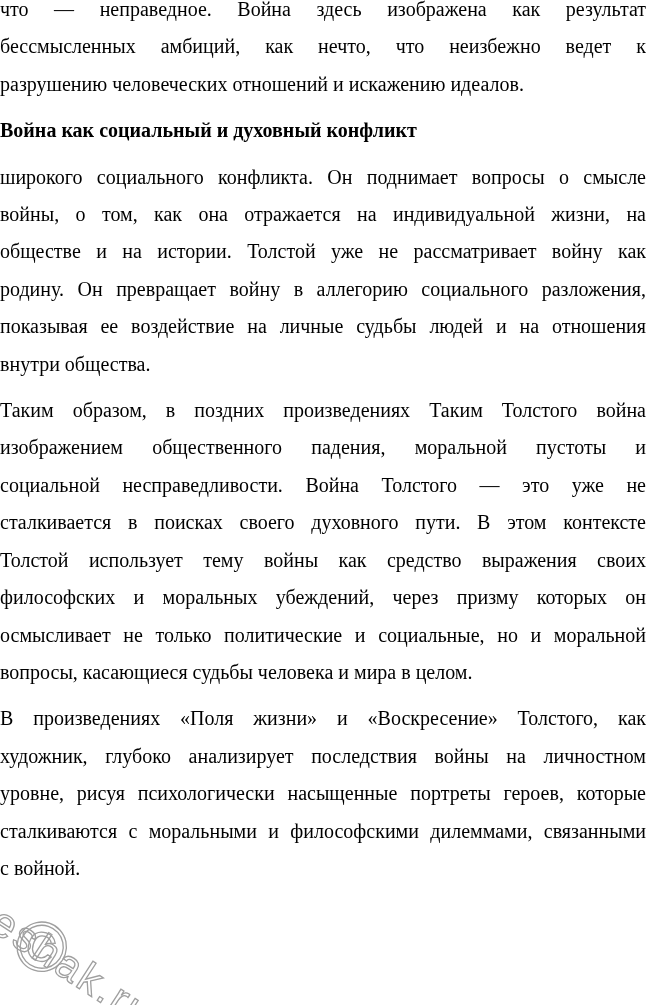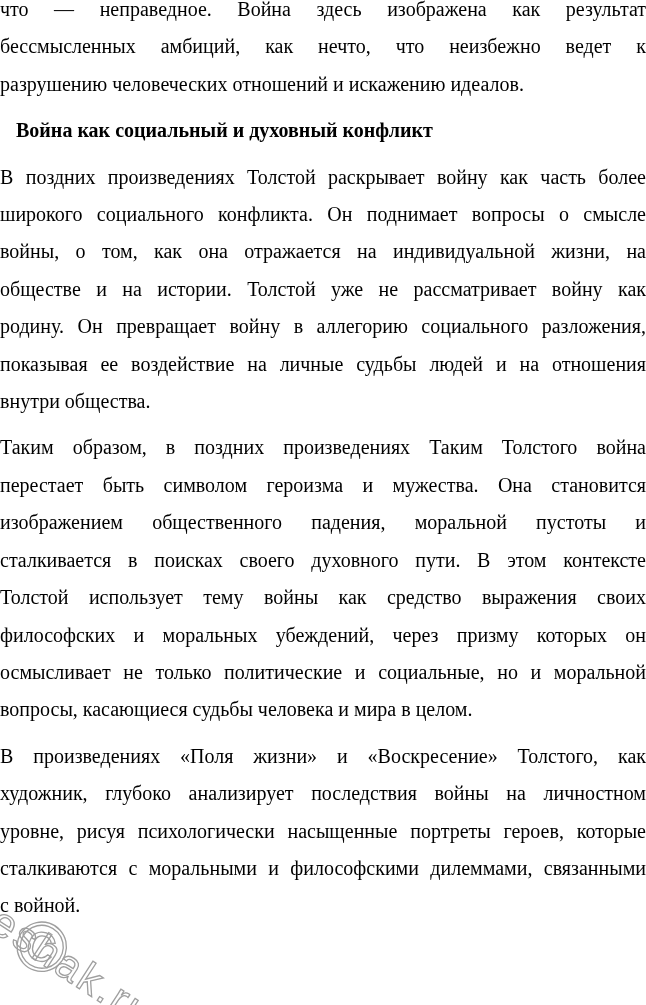--- a/index.html
+++ b/index.html
@@ -31,21 +31,20 @@
     text-align: justify;
     text-align-last: justify;
     white-space: normal;
   }
   .line.last {
     text-align-last: left;
   }
   .heading .line {
     font-weight: bold;
     text-align-last: left;
-    padding-left: 16px;
   }
   .watermark {
     position: absolute;
     z-index: 1;
     left: 0;
     top: 870px;
     width: 280px;
     height: 160px;
     pointer-events: none;
   }
@@ -87,32 +86,31 @@
   <div class="content">
       <div class="para">
         <div class="line">что — неправедное. Война здесь изображена как результат</div>
         <div class="line">бессмысленных амбиций, как нечто, что неизбежно ведет к</div>
         <div class="line last">разрушению человеческих отношений и искажению идеалов.</div>
       </div>
       <div class="para heading">
         <div class="line last">Война как социальный и духовный конфликт</div>
       </div>
       <div class="para">
-        <div class="line">В поздних произведениях Толстой раскрывает войну как часть более</div>
         <div class="line">широкого социального конфликта. Он поднимает вопросы о смысле</div>
         <div class="line">войны, о том, как она отражается на индивидуальной жизни, на</div>
         <div class="line">обществе и на истории. Толстой уже не рассматривает войну как</div>
         <div class="line">родину. Он превращает войну в аллегорию социального разложения,</div>
         <div class="line">показывая ее воздействие на личные судьбы людей и на отношения</div>
         <div class="line last">внутри общества.</div>
       </div>
       <div class="para">
         <div class="line">Таким образом, в поздних произведениях Таким Толстого война</div>
-        <div class="line">перестает быть символом героизма и мужества. Она становится</div>
         <div class="line">изображением общественного падения, моральной пустоты и</div>
+        <div class="line">социальной несправедливости. Война Толстого — это уже не</div>
         <div class="line">сталкивается в поисках своего духовного пути. В этом контексте</div>
         <div class="line">Толстой использует тему войны как средство выражения своих</div>
         <div class="line">философских и моральных убеждений, через призму которых он</div>
         <div class="line">осмысливает не только политические и социальные, но и моральной</div>
         <div class="line last">вопросы, касающиеся судьбы человека и мира в целом.</div>
       </div>
       <div class="para">
         <div class="line">В произведениях «Поля жизни» и «Воскресение» Толстого, как</div>
         <div class="line">художник, глубоко анализирует последствия войны на личностном</div>
         <div class="line">уровне, рисуя психологически насыщенные портреты героев, которые</div>

